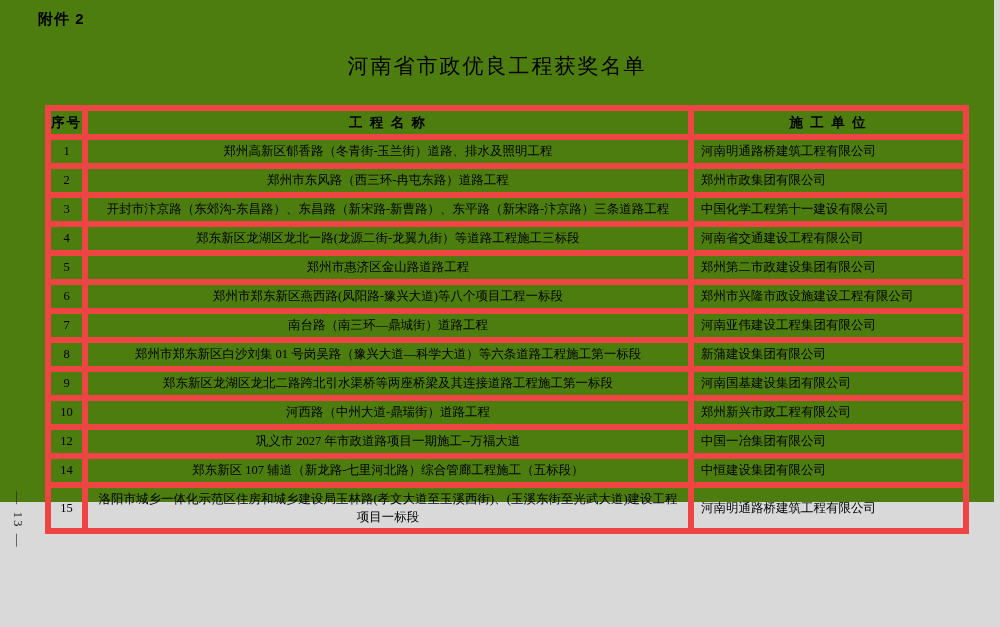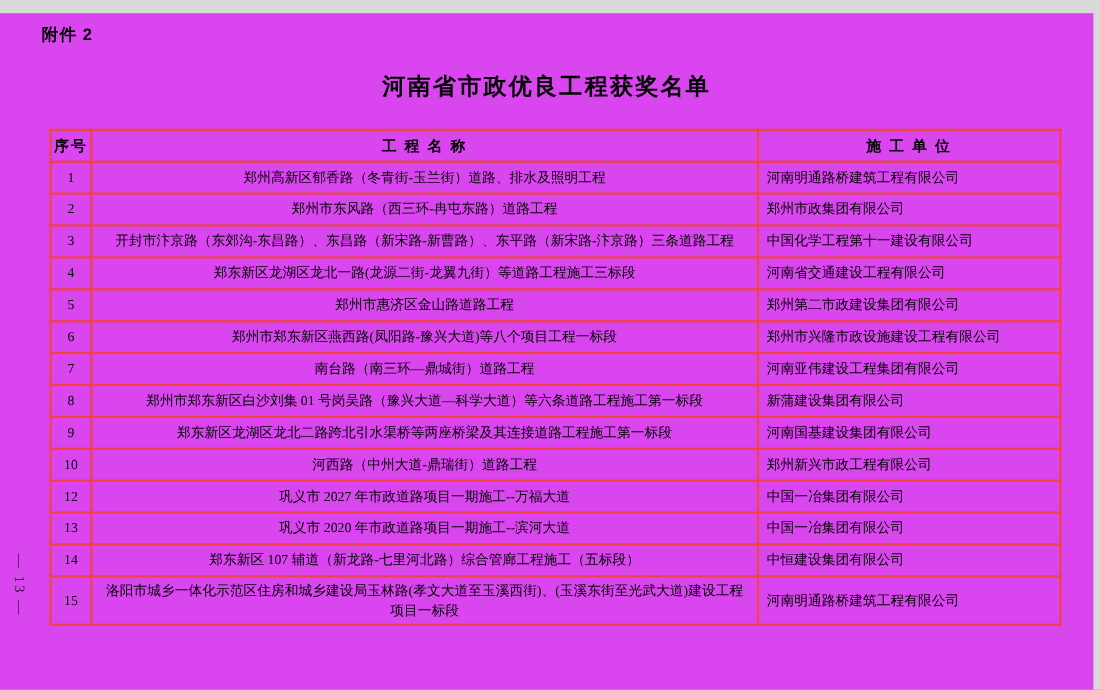--- a/index.html
+++ b/index.html
@@ -6,39 +6,39 @@
   html, body { width: 1000px; height: 627px; }
   body {
     background: #d9d9d9;
     font-family: "Liberation Serif", "DejaVu Serif", serif;
     color: #000;
     position: relative;
     overflow: hidden;
   }
   .page {
     position: absolute;
-    left: 0; top: 12px;
-    width: 994px; height: 616px;
-    background: #d946ef;
+    left: 0; top: 0;
+    width: 994px; height: 502px;
+    background: #4d7c0f;
   }
   .attachment-label {
     position: absolute;
     left: 38px; top: 10px;
     font-family: "Liberation Sans", "DejaVu Sans", sans-serif;
     font-weight: bold;
     font-size: 15px;
     letter-spacing: 1px;
   }
   .doc-title {
     position: absolute;
     left: 0; top: 52px;
     width: 100%;
     text-align: center;
     font-family: "Liberation Sans", "DejaVu Sans", sans-serif;
-    font-weight: bold;
+    font-weight: normal;
     font-size: 21px;
     letter-spacing: 2px;
   }
   .page-number {
     position: absolute;
     left: -30px; top: 512px;
     width: 96px; height: 16px;
     text-align: center;
     font-size: 13px;
     letter-spacing: 2px;
@@ -46,21 +46,21 @@
     color: #222;
   }
   table.award-table {
     position: absolute;
     left: 45px; top: 105px;
     width: 918px;
     border-collapse: collapse;
     table-layout: fixed;
   }
   .award-table th, .award-table td {
-    border: 2px solid #ef4444;
+    border: 6px solid #ef4444;
     font-size: 12.5px;
     vertical-align: middle;
   }
   .award-table th {
     height: 29px;
     font-weight: bold;
     font-size: 13.5px;
     text-align: center;
     letter-spacing: 2px;
   }
@@ -144,25 +144,20 @@
           <td class="col-no">10</td>
           <td class="col-project">河西路（中州大道-鼎瑞街）道路工程</td>
           <td class="col-company">郑州新兴市政工程有限公司</td>
         </tr>
         <tr>
           <td class="col-no">12</td>
           <td class="col-project">巩义市 2027 年市政道路项目一期施工--万福大道</td>
           <td class="col-company">中国一冶集团有限公司</td>
         </tr>
         <tr>
-          <td class="col-no">13</td>
-          <td class="col-project">巩义市 2020 年市政道路项目一期施工--滨河大道</td>
-          <td class="col-company">中国一冶集团有限公司</td>
-        </tr>
-        <tr>
           <td class="col-no">14</td>
           <td class="col-project">郑东新区 107 辅道（新龙路-七里河北路）综合管廊工程施工（五标段）</td>
           <td class="col-company">中恒建设集团有限公司</td>
         </tr>
         <tr class="tall">
           <td class="col-no">15</td>
           <td class="col-project">洛阳市城乡一体化示范区住房和城乡建设局玉林路(孝文大道至玉溪西街)、(玉溪东街至光武大道)建设工程项目一标段</td>
           <td class="col-company">河南明通路桥建筑工程有限公司</td>
         </tr>
       </tbody>

